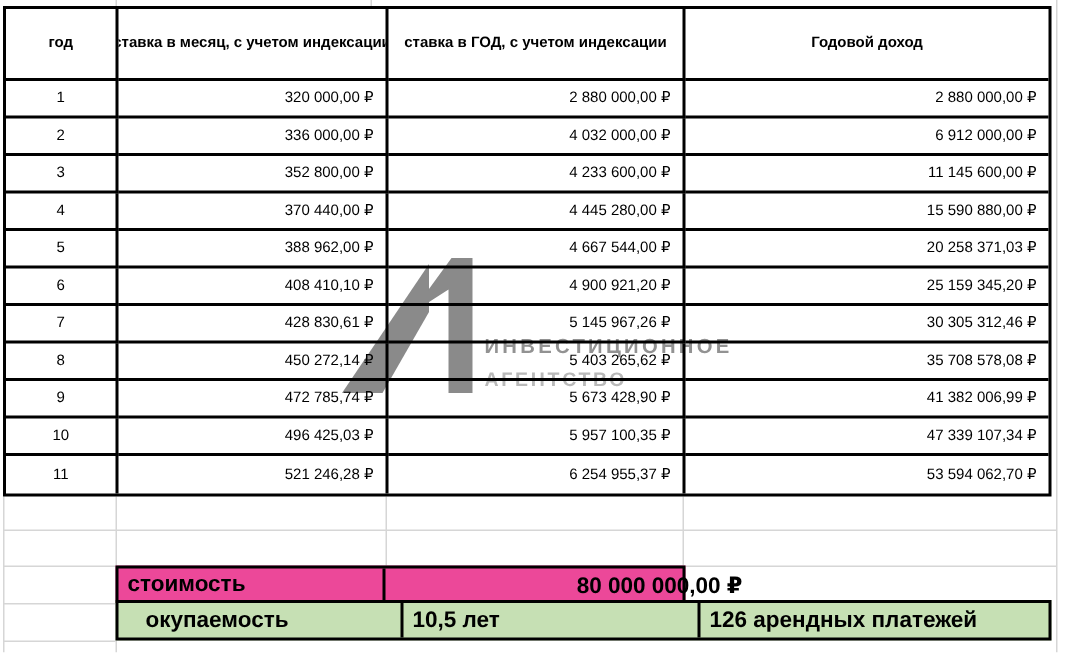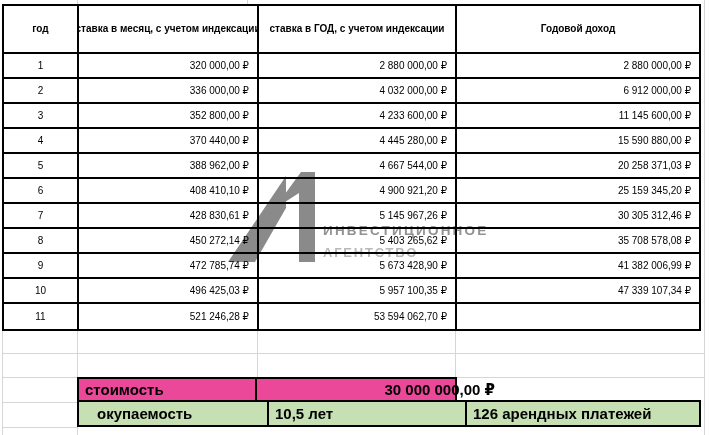--- a/index.html
+++ b/index.html
@@ -140,27 +140,28 @@
       </div>
       <div class="grid4 trow">
         <div class="cell c-year">10</div>
         <div class="cell c-money">496 425,03 ₽</div>
         <div class="cell c-money">5 957 100,35 ₽</div>
         <div class="cell c-money">47 339 107,34 ₽</div>
       </div>
       <div class="grid4 trow">
         <div class="cell c-year">11</div>
         <div class="cell c-money">521 246,28 ₽</div>
+        <div class="cell c-money">6 254 955,37 ₽</div>
         <div class="cell c-money">53 594 062,70 ₽</div>
       </div>
     </div>
 </div>
 
 <div id="cost-row" class="sum-block" style="background: #ec4899; gap: 48px;">
   <div class="scell">стоимость</div>
-  <div class="scell s-right">30 000 000,00 ₽</div>
+  <div class="scell s-right">80 000 000,00 ₽</div>
 </div>
 
 <div id="payback-row" class="sum-block" style="background: rgb(198, 224, 180);">
   <div class="scell">окупаемость</div>
   <div class="scell">10,5 лет</div>
   <div class="scell">126 арендных платежей</div>
 </div>
 
 </body></html>

